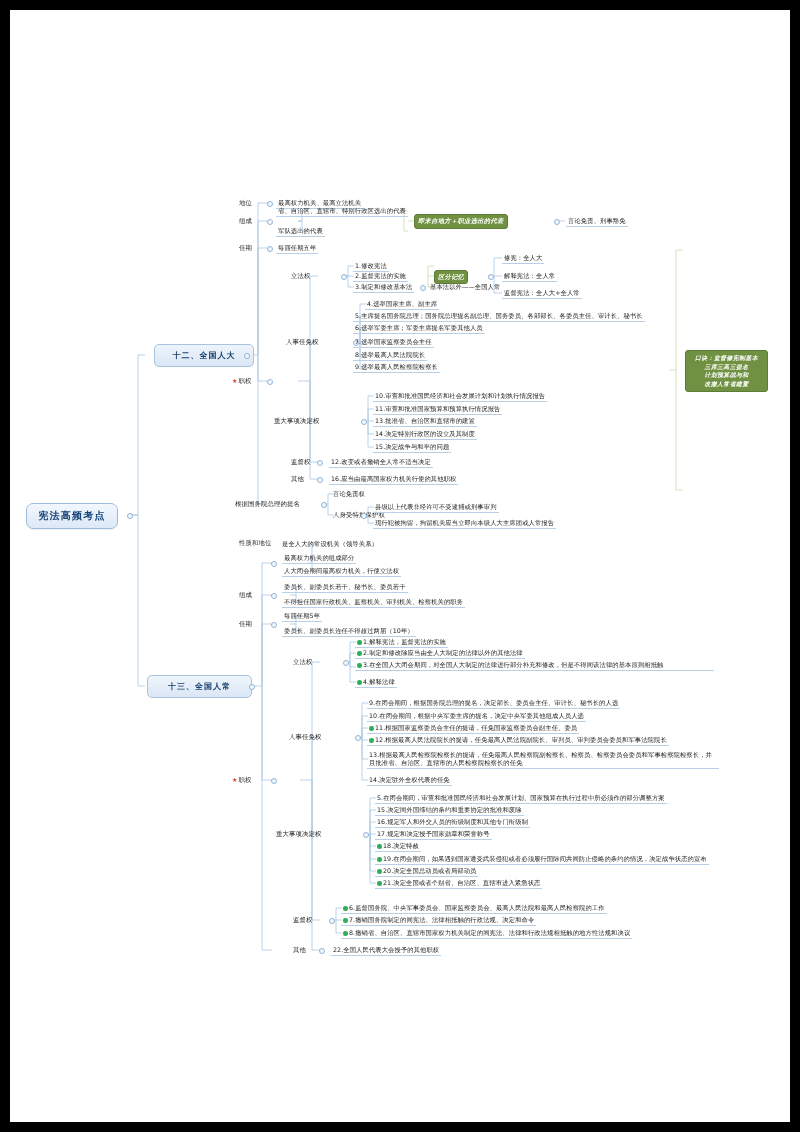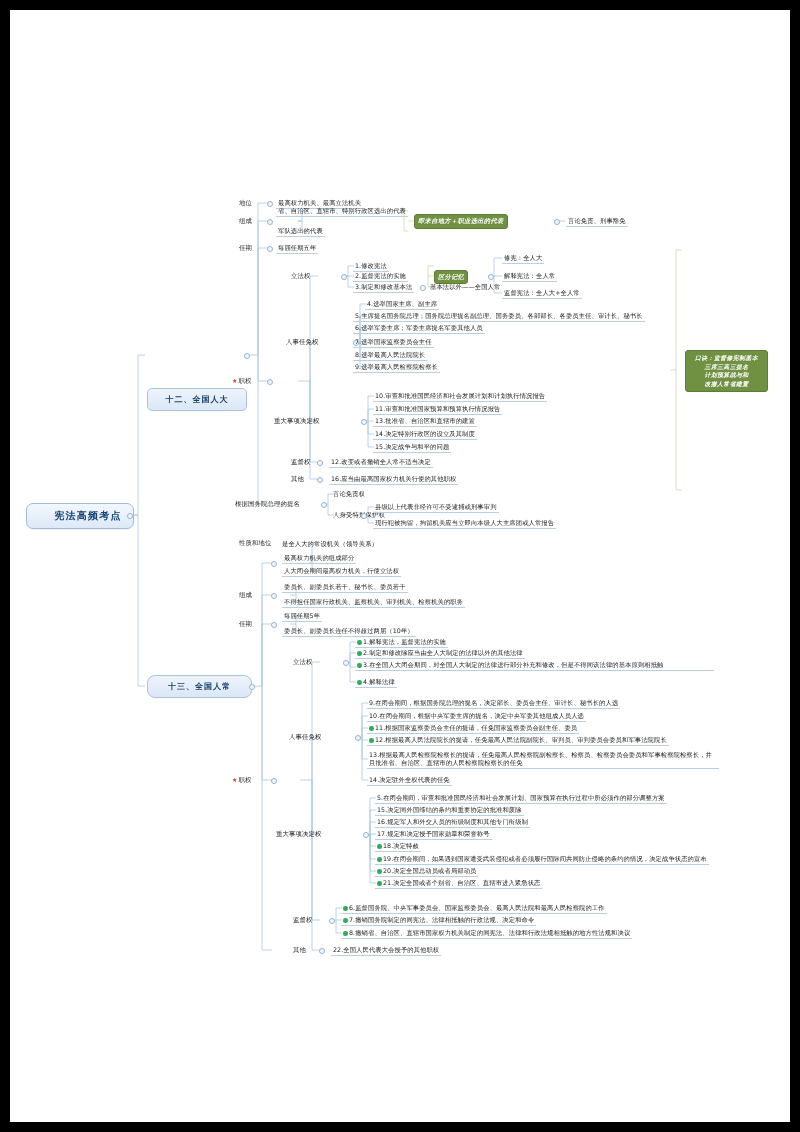--- a/index.html
+++ b/index.html
@@ -171,26 +171,26 @@
       <path d="M360 824 L360 849 L366 849"></path>
       <path d="M360 824 L360 861 L366 861"></path>
       <path d="M360 824 L360 873 L366 873"></path>
 
       <path d="M320 910 L326 910 L326 898 L332 898"></path>
       <path d="M326 910 L326 910 L332 910"></path>
       <path d="M326 910 L326 923 L332 923"></path>
     </g>
   </svg>
 
-  <div class="root" style="left:16px;top:493px;width:90px;height:24px;padding-left:16px;">
+  <div class="root" style="left:16px;top:493px;width:90px;height:24px;">
     <span>宪法高频考点</span>
   </div>
   <div class="dot" style="left:117px;top:503px;"></div>
 
-  <div class="l1" style="left:137px;top:334px;width:98px;height:21px;margin-top:44px;">
+  <div class="l1" style="left:144px;top:334px;width:98px;height:21px;">
     <span>十二、全国人大</span>
   </div>
   <div class="dot" style="left:234px;top:343px;"></div>
 
   <div class="node lbl" style="left:229px;top:189px;">地位</div>
   <div class="dot" style="left:257px;top:191px;"></div>
   <div class="node u" style="left:266px;top:189px;">最高权力机关、最高立法机关</div>
 
   <div class="node lbl" style="left:229px;top:207px;">组成</div>
   <div class="dot" style="left:257px;top:209px;"></div>
@@ -251,21 +251,21 @@
   <div class="tag block" style="left:675px;top:340px;width:73px;">口诀：监督修宪制基本<br>三席三高三提名<br>计划预算战与和<br>改撤人常省建置</div>
 
   <div class="node lbl" style="left:225px;top:490px;">根据国务院总理的提名</div>
   <div class="dot" style="left:311px;top:492px;"></div>
   <div class="node" style="left:323px;top:480px;">言论免责权</div>
   <div class="node lbl" style="left:323px;top:501px;">人身受特别保护权</div>
   <div class="dot" style="left:351px;top:503px;"></div>
   <div class="node u" style="left:363px;top:493px;">县级以上代表非经许可不受逮捕或刑事审判</div>
   <div class="node u" style="left:363px;top:509px;">现行犯被拘留，拘留机关应当立即向本级人大主席团或人常报告</div>
 
-  <div class="l1" style="left:137px;top:665px;width:103px;height:21px;border-radius:8px;">
+  <div class="l1" style="left:137px;top:665px;width:103px;height:21px;">
     <span>十三、全国人常</span>
   </div>
   <div class="dot" style="left:239px;top:674px;"></div>
 
   <div class="node lbl" style="left:229px;top:529px;">性质和地位</div>
   <div class="dot" style="left:261px;top:551px;"></div>
   <div class="node" style="left:272px;top:530px;">是全人大的常设机关（领导关系）</div>
   <div class="node u" style="left:272px;top:544px;">最高权力机关的组成部分</div>
   <div class="node u" style="left:272px;top:557px;">人大闭会期间最高权力机关，行使立法权</div>
 

